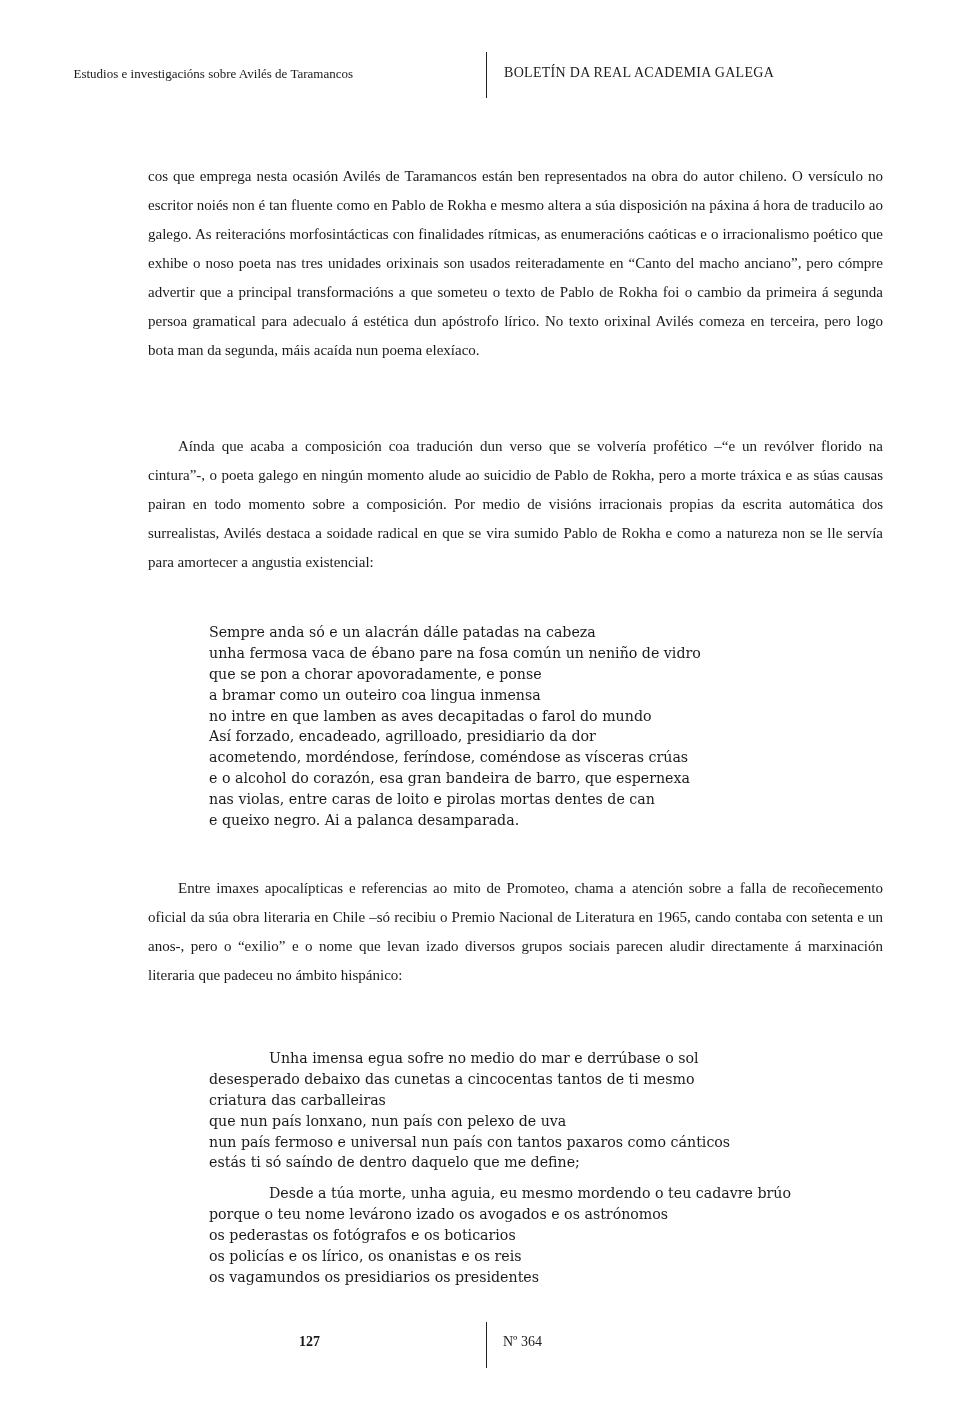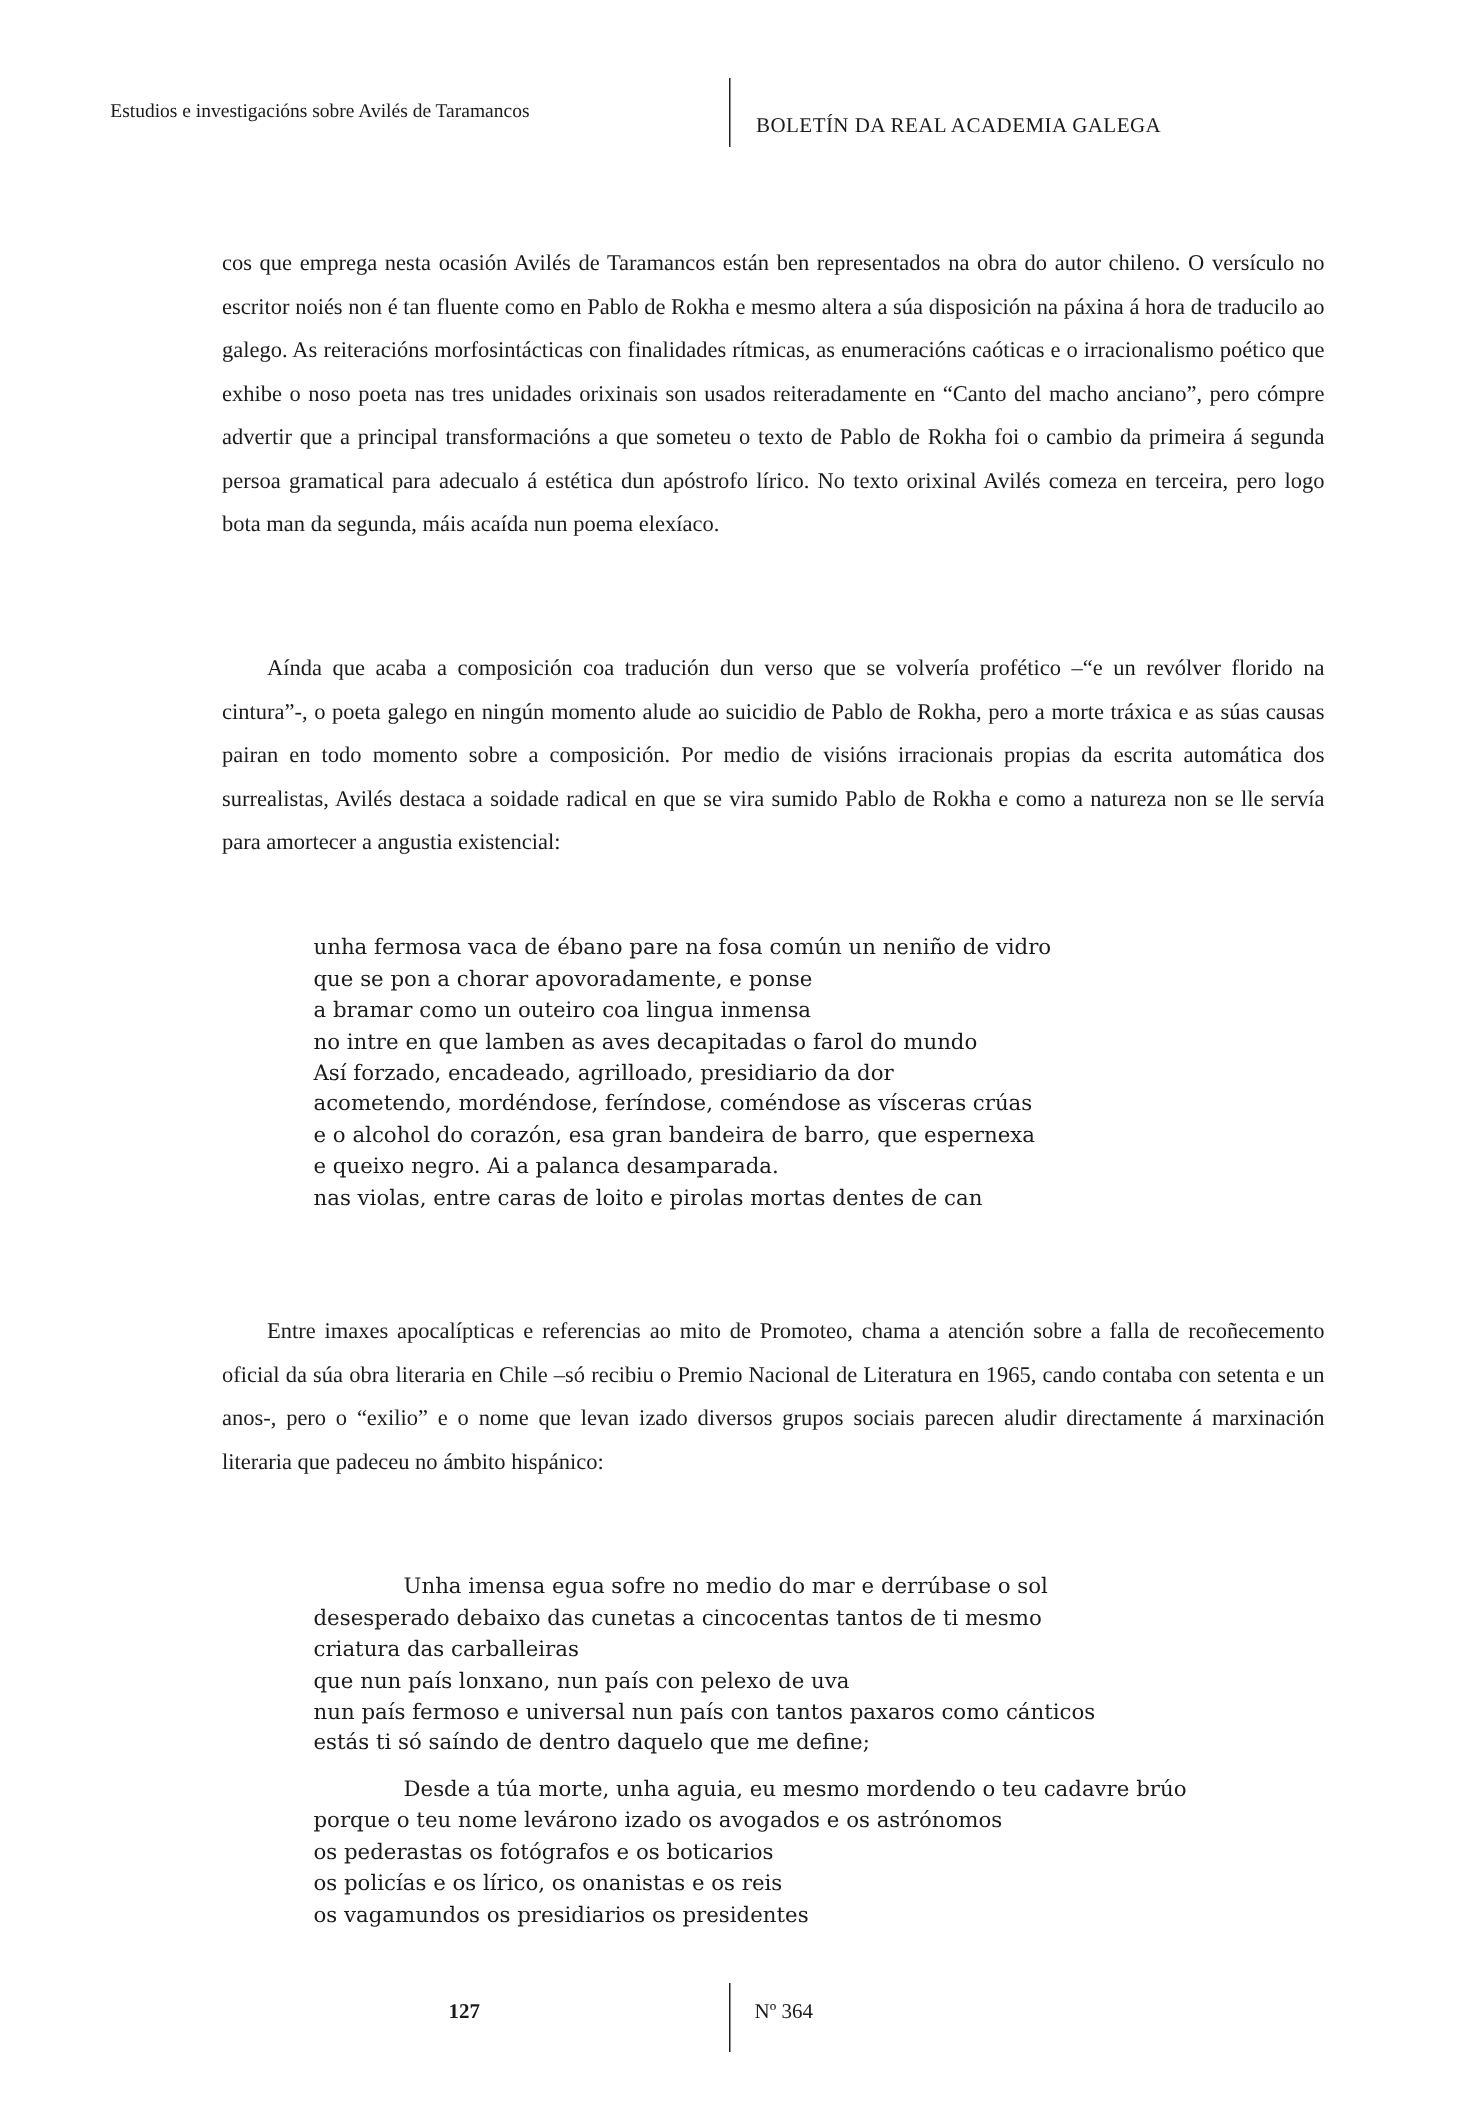--- a/index.html
+++ b/index.html
@@ -1,20 +1,20 @@
 <!DOCTYPE html>
 <html><head>
 <meta charset="utf-8">
 <style>
   html, body { margin: 0; padding: 0; background: #ffffff; }
   body { width: 975px; height: 1417px; position: relative; overflow: hidden; color: #1a1a1a; font-family: "Liberation Serif", serif; }
   .header { position: absolute; top: 52px; left: 0; width: 856px; height: 46px; }
   .header .left { position: absolute; right: 503px; top: 14px; font-size: 13px; white-space: nowrap; }
   .header .divider { position: absolute; left: 486px; top: 0; width: 1px; height: 46px; background: #222; }
-  .header .right { position: absolute; left: 504px; top: 13px; font-size: 14px; letter-spacing: 0.3px; white-space: nowrap; margin-top: 12px; }
+  .header .right { position: absolute; left: 504px; top: 13px; font-size: 14px; letter-spacing: 0.3px; white-space: nowrap; }
   .body-text { position: absolute; left: 120px; width: 735px; font-size: 15px; line-height: 29px; text-align: justify; margin-left: 28px; }
   .body-text p { margin: 0; }
   .p1 { top: 162px; }
   .p2 { top: 432px; text-indent: 30px; }
   .p3 { top: 874px; text-indent: 30px; }
   .verse { position: absolute; left: 209px; font-size: 15.6px; line-height: 20.9px; white-space: nowrap; font-family: "DejaVu Serif", serif; font-size: 14.2px; }
   .verse div { height: 20.9px; }
   .v1 { top: 622px; }
   .v2 { top: 1048px; }
   .v3 { top: 1183px; }
@@ -35,29 +35,30 @@
 
 <div class="body-text p1">
   <p>cos que emprega nesta ocasión Avilés de Taramancos están ben representados na obra do autor chileno. O versículo no escritor noiés non é tan fluente como en Pablo de Rokha e mesmo altera a súa disposición na páxina á hora de traducilo ao galego. As reiteracións morfosintácticas con finalidades rítmicas, as enumeracións caóticas e o irracionalismo poético que exhibe o noso poeta nas tres unidades orixinais son usados reiteradamente en “Canto del macho anciano”, pero cómpre advertir que a principal transformacións a que someteu o texto de Pablo de Rokha foi o cambio da primeira á segunda persoa gramatical para adecualo á estética dun apóstrofo lírico. No texto orixinal Avilés comeza en terceira, pero logo bota man da segunda, máis acaída nun poema elexíaco.</p>
 </div>
 
 <div class="body-text p2">
   <p>Aínda que acaba a composición coa tradución dun verso que se volvería profético –“e un revólver florido na cintura”-, o poeta galego en ningún momento alude ao suicidio de Pablo de Rokha, pero a morte tráxica e as súas causas pairan en todo momento sobre a composición. Por medio de visións irracionais propias da escrita automática dos surrealistas, Avilés destaca a soidade radical en que se vira sumido Pablo de Rokha e como a natureza non se lle servía para amortecer a angustia existencial:</p>
 </div>
 
 <div class="verse v1">
+  <div>Sempre anda só e un alacrán dálle patadas na cabeza</div>
   <div>unha fermosa vaca de ébano pare na fosa común un neniño de vidro</div>
   <div>que se pon a chorar apovoradamente, e ponse</div>
   <div>a bramar como un outeiro coa lingua inmensa</div>
   <div>no intre en que lamben as aves decapitadas o farol do mundo</div>
   <div>Así forzado, encadeado, agrilloado, presidiario da dor</div>
   <div>acometendo, mordéndose, feríndose, coméndose as vísceras crúas</div>
   <div>e o alcohol do corazón, esa gran bandeira de barro, que espernexa</div>
+  <div>nas violas, entre caras de loito e pirolas mortas dentes de can</div>
   <div>e queixo negro. Ai a palanca desamparada.</div>
-  <div>nas violas, entre caras de loito e pirolas mortas dentes de can</div>
 </div>
 
 <div class="body-text p3">
   <p>Entre imaxes apocalípticas e referencias ao mito de Promoteo, chama a atención sobre a falla de recoñecemento oficial da súa obra literaria en Chile –só recibiu o Premio Nacional de Literatura en 1965, cando contaba con setenta e un anos-, pero o “exilio” e o nome que levan izado diversos grupos sociais parecen aludir directamente á marxinación literaria que padeceu no ámbito hispánico:</p>
 </div>
 
 <div class="verse v2">
   <div class="indent">Unha imensa egua sofre no medio do mar e derrúbase o sol</div>
   <div>desesperado debaixo das cunetas a cincocentas tantos de ti mesmo</div>
   <div>criatura das carballeiras</div>

